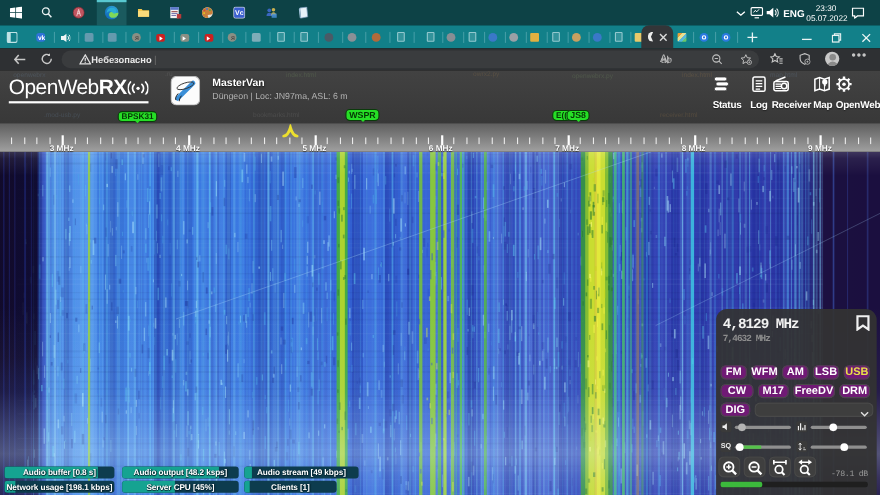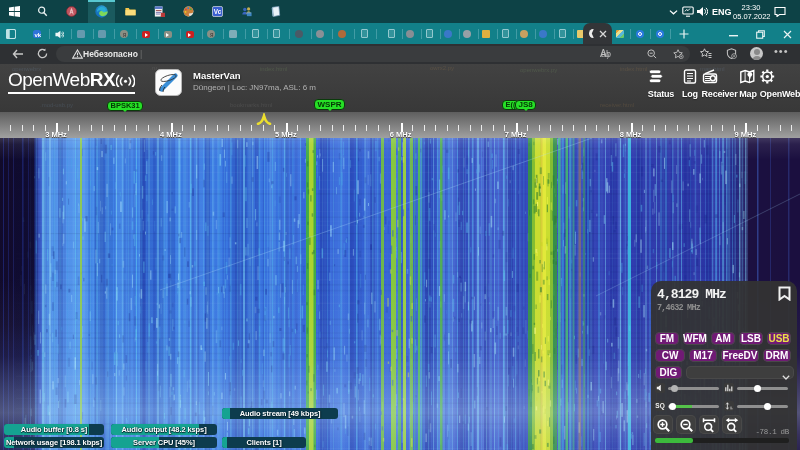--- a/index.html
+++ b/index.html
@@ -2289,21 +2289,21 @@
     <div class="bmk nt" style="left:502px;top:100px;z-index:4">E((</div>
     <div class="bmk" style="left:515px;top:100px;font-size:8px">JS8</div>
     <div class="sbar" style="left:4px;top:424px;width:100px">
       <div class="fill" style="width:85%"></div>
       <div class="txt">Audio buffer [0.8 s]</div>
     </div>
     <div class="sbar" style="left:111px;top:424px;width:106px">
       <div class="fill" style="width:83%"></div>
       <div class="txt">Audio output [48.2 ksps]</div>
     </div>
-    <div class="sbar" style="left:222px;top:408px;width:116px">
+    <div class="sbar" style="left:222px;top:424px;width:104px">
       <div class="fill" style="width:7%"></div>
       <div class="txt">Audio stream [49 kbps]</div>
     </div>
     <div class="sbar" style="left:4px;top:437px;width:100px">
       <div class="fill" style="width:10%"></div>
       <div class="txt">Network usage [198.1 kbps]</div>
     </div>
     <div class="sbar" style="left:111px;top:437px;width:106px">
       <div class="fill" style="width:45%"></div>
       <div class="txt">Server CPU [45%]</div>

